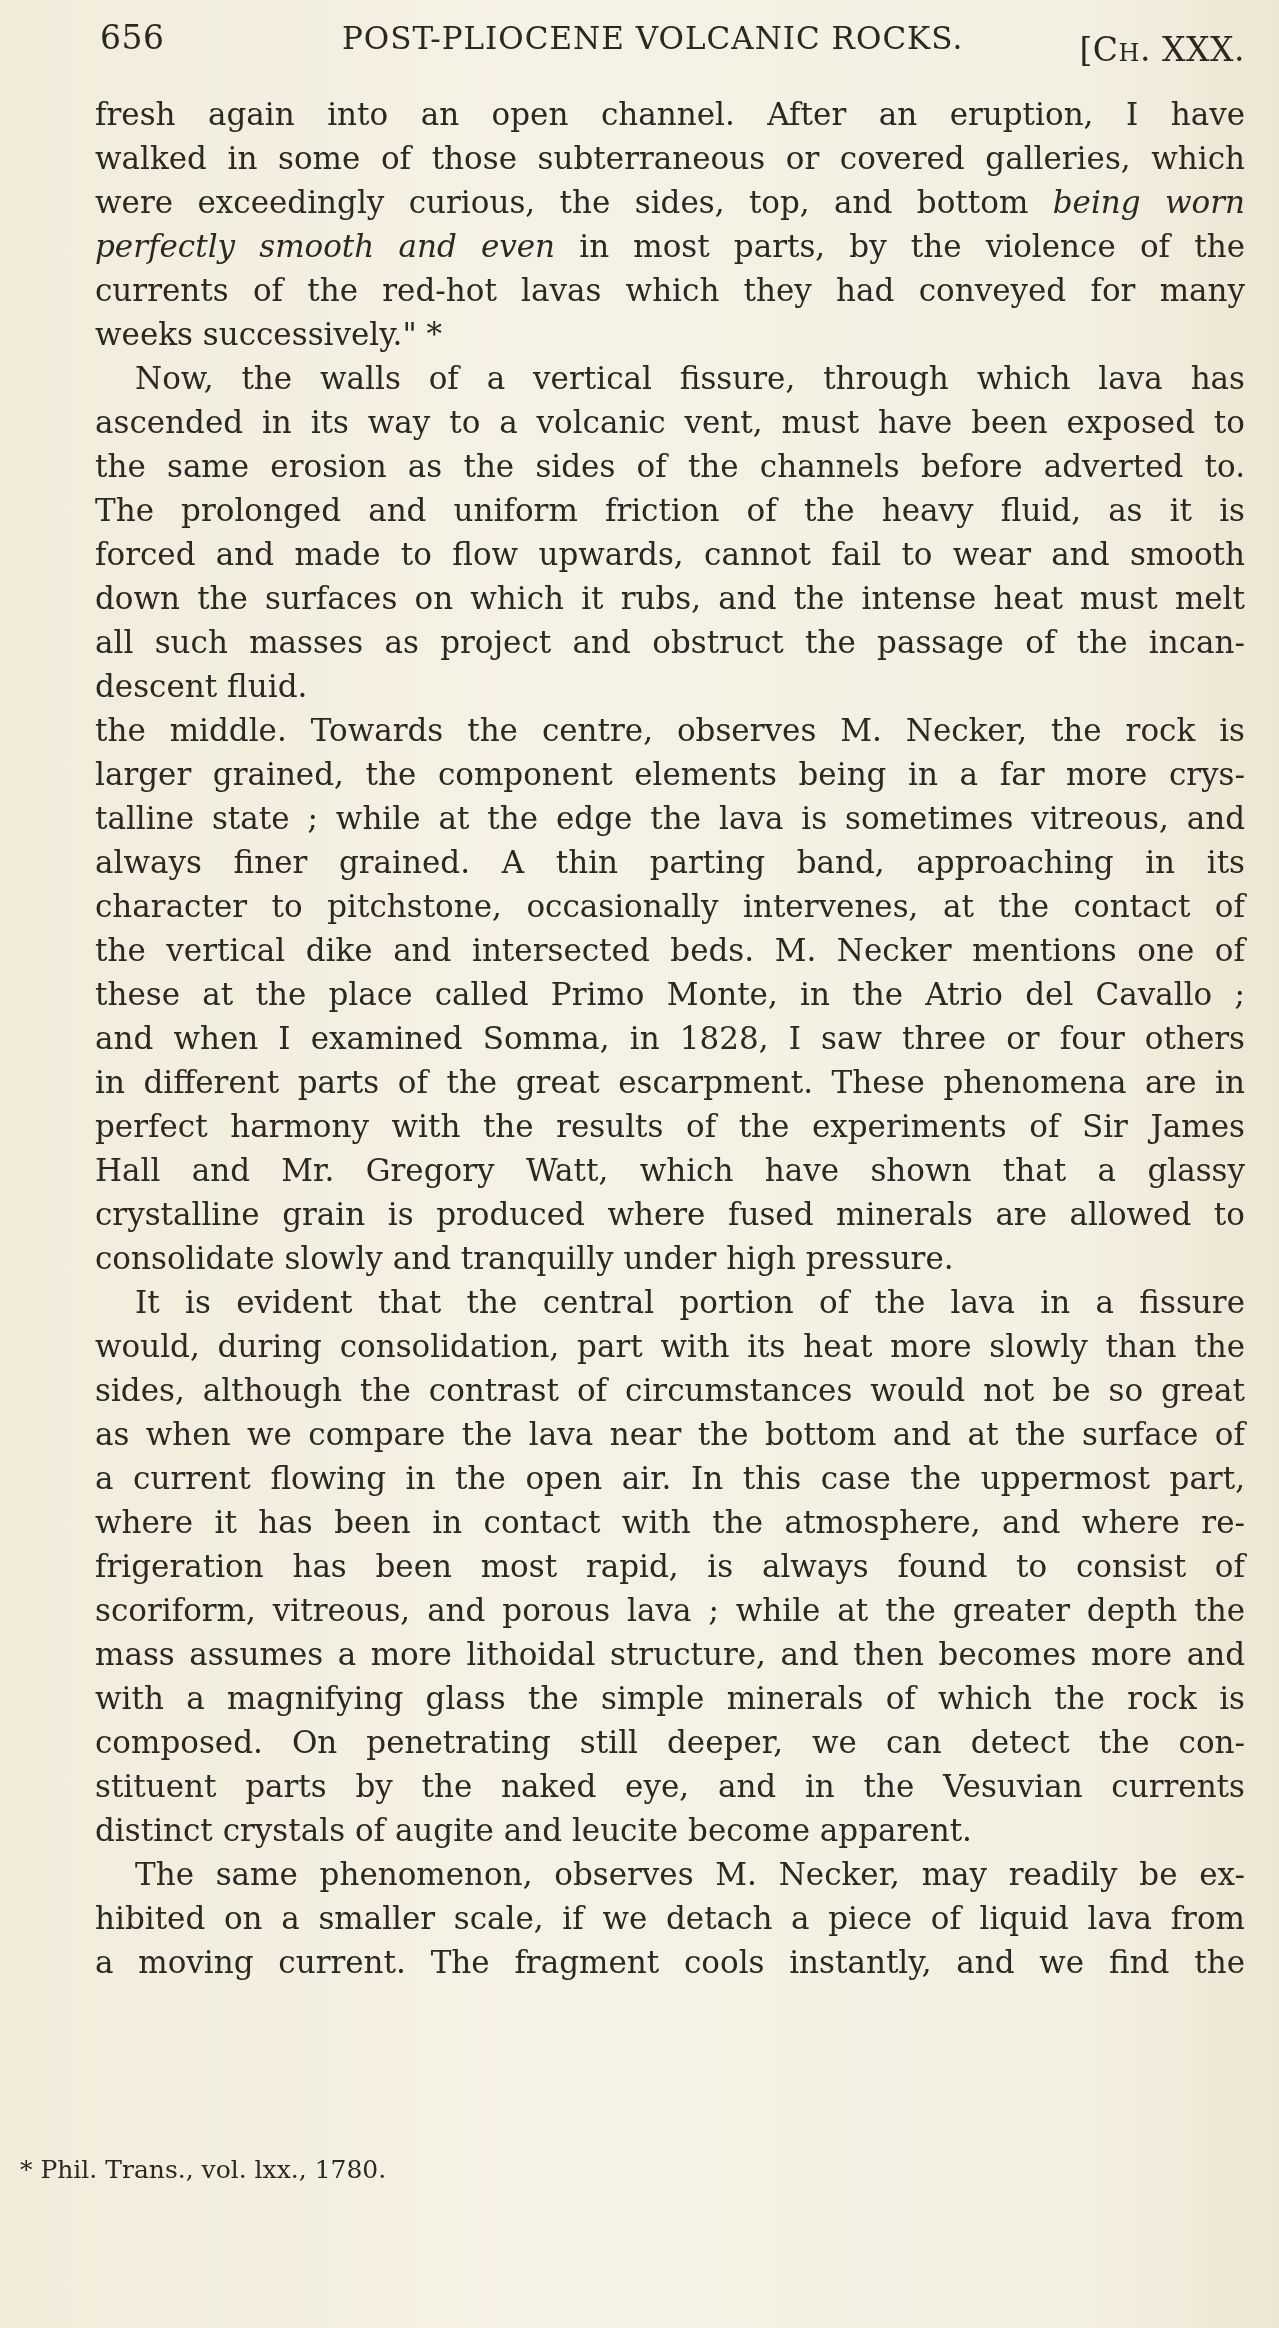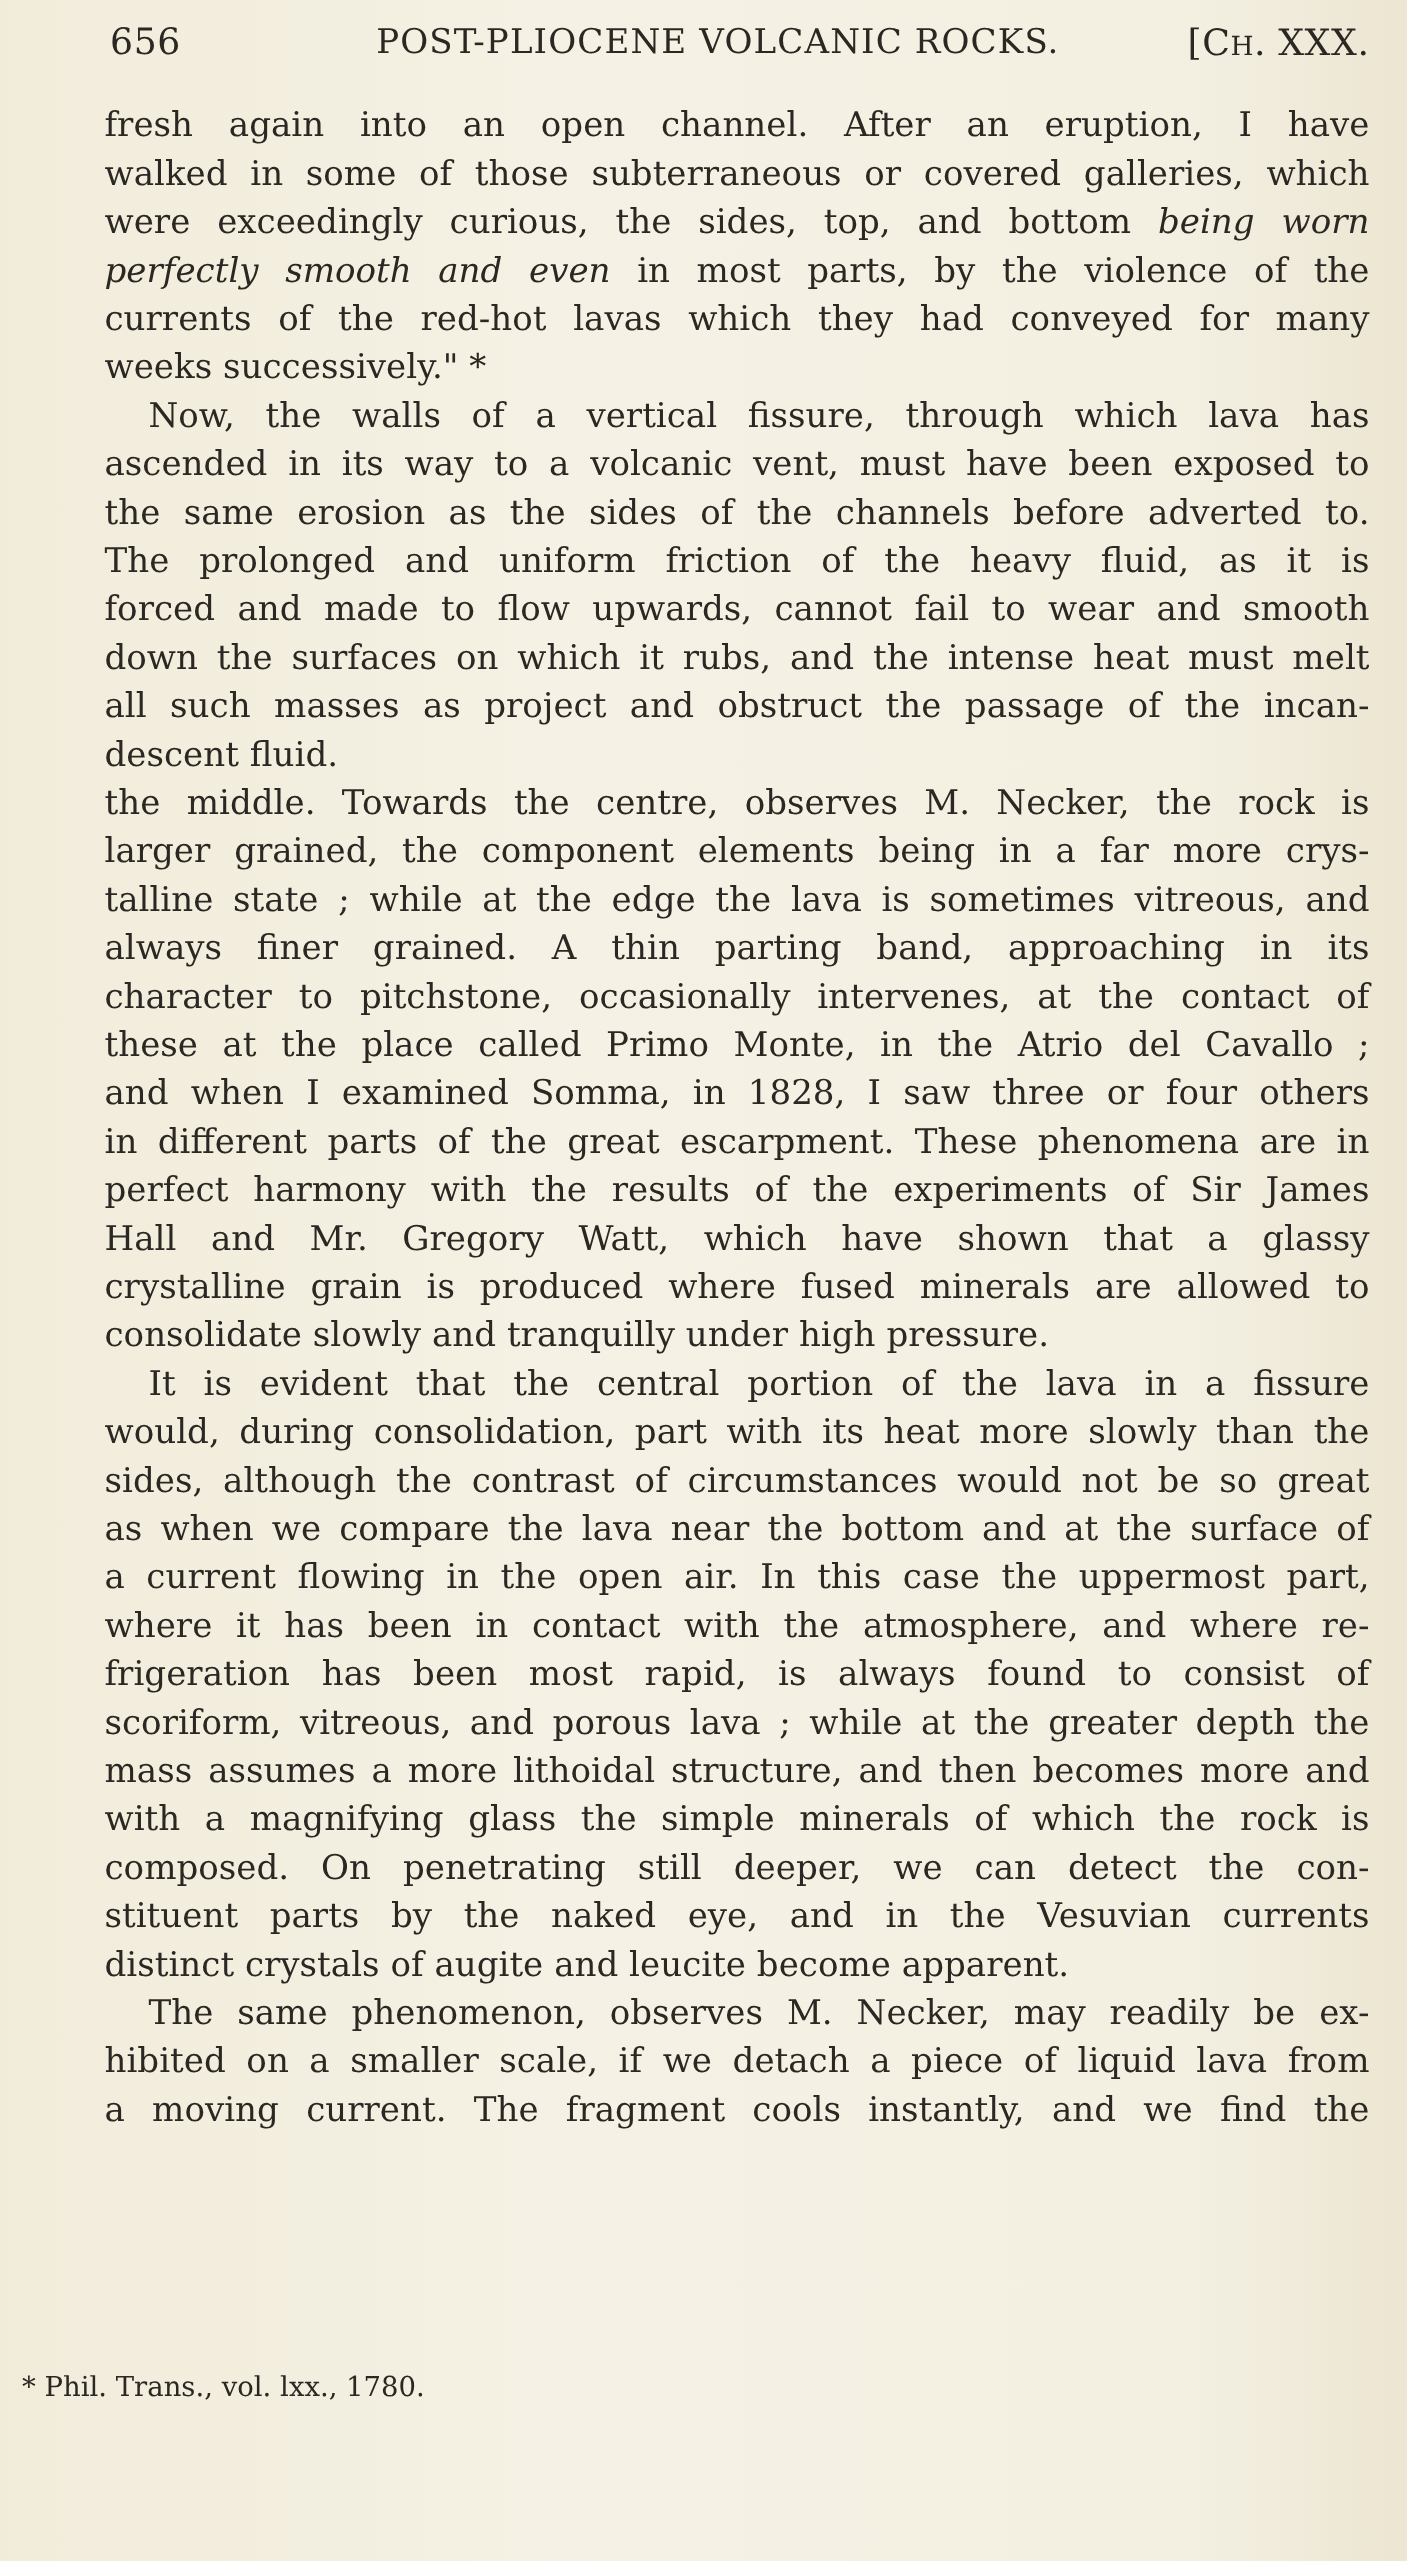--- a/index.html
+++ b/index.html
@@ -20,21 +20,21 @@
     position: absolute;
     top: 18px;
     left: 95px;
     width: 1150px;
     height: 50px;
     font-size: 33px;
     letter-spacing: 0.5px;
   }
   .header .page-no { position: absolute; left: 5px; top: 0; }
   .header .running-title { position: absolute; left: 247px; top: 2px; font-size: 31px; letter-spacing: 1px; }
-  .header .chapter { position: absolute; right: 0; top: 1px; }
+  .header .chapter { position: absolute; right: 0; top: 12px; }
   .header .chapter .sc { font-size: 24px; }
   .body-text {
     position: absolute;
     top: 92px;
     left: 95px;
     width: 1150px;
     font-size: 31px;
     line-height: 44px;
   }
   .line {
@@ -81,20 +81,21 @@
     <span class="line">The prolonged and uniform friction of the heavy fluid, as it is</span>
     <span class="line">forced and made to flow upwards, cannot fail to wear and smooth</span>
     <span class="line">down the surfaces on which it rubs, and the intense heat must melt</span>
     <span class="line">all such masses as project and obstruct the passage of the incan-</span>
     <span class="line last">descent fluid.</span>
     <span class="line">the middle.  Towards the centre, observes M. Necker, the rock is</span>
     <span class="line">larger grained, the component elements being in a far more crys-</span>
     <span class="line">talline state ; while at the edge the lava is sometimes vitreous, and</span>
     <span class="line">always finer grained.  A thin parting band, approaching in its</span>
     <span class="line">character to pitchstone, occasionally intervenes, at the contact of</span>
+    <span class="line">the vertical dike and intersected beds.  M. Necker mentions one of</span>
     <span class="line">these at the place called Primo Monte, in the Atrio del Cavallo ;</span>
     <span class="line">and when I examined Somma, in 1828, I saw three or four others</span>
     <span class="line">in different parts of the great escarpment.  These phenomena are in</span>
     <span class="line">perfect harmony with the results of the experiments of Sir James</span>
     <span class="line">Hall and Mr. Gregory Watt, which have shown that a glassy</span>
     <span class="line">crystalline grain is produced where fused minerals are allowed to</span>
     <span class="line last">consolidate slowly and tranquilly under high pressure.</span>
     <span class="line indent">It is evident that the central portion of the lava in a fissure</span>
     <span class="line">would, during consolidation, part with its heat more slowly than the</span>
     <span class="line">sides, although the contrast of circumstances would not be so great</span>

